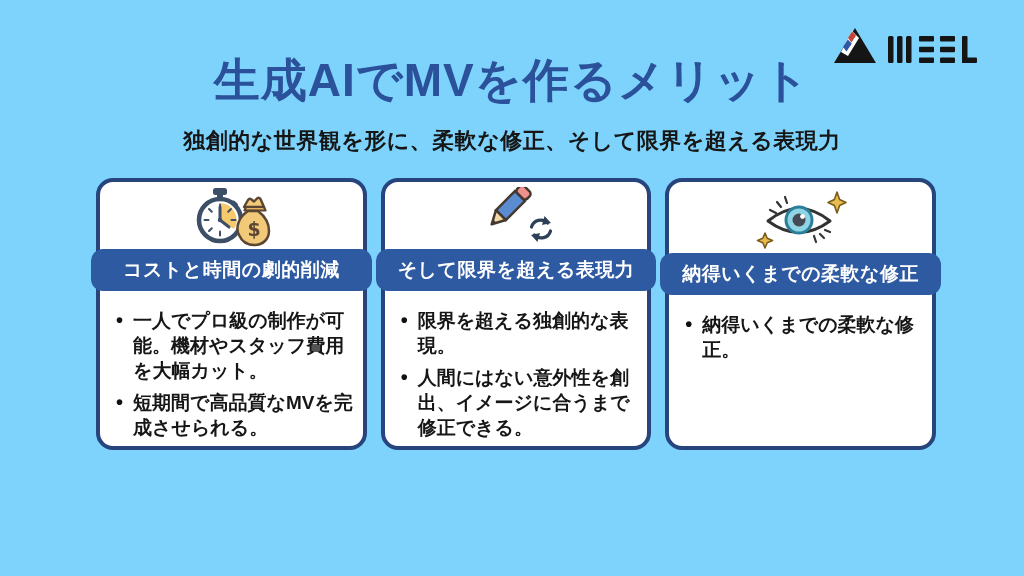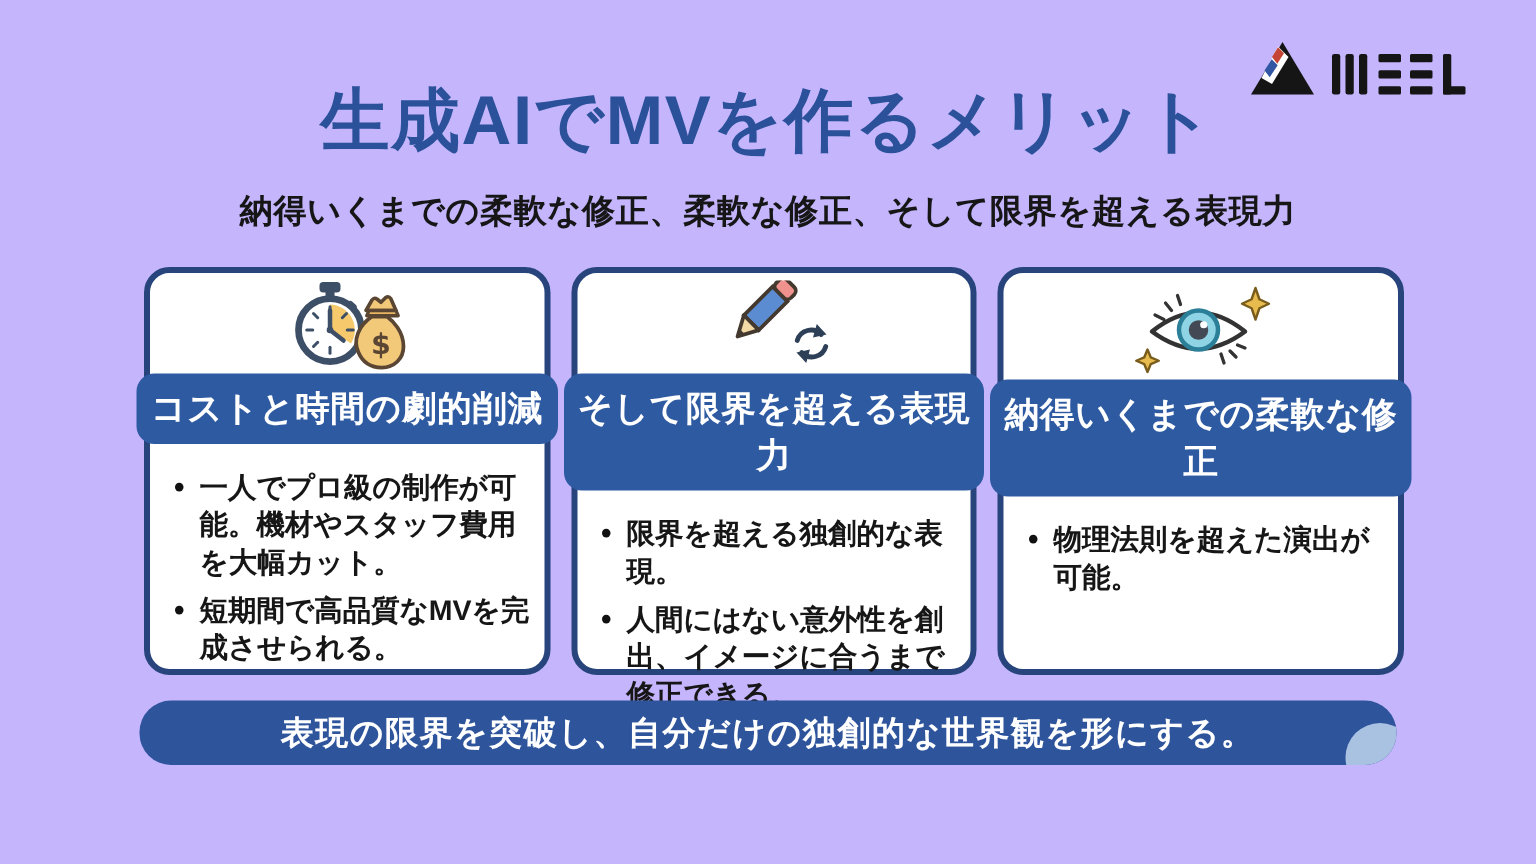--- a/index.html
+++ b/index.html
@@ -1,18 +1,18 @@
 <!DOCTYPE html>
 <html><head>
 <meta charset="utf-8">
 <style>
   * { margin:0; padding:0; box-sizing:border-box; }
   html,body { background:#e9e9e9; }
   .slide {
-    position:relative; width:1024px; height:576px; background:#c4b5fd;
+    position:relative; width:1024px; height:576px; background:#7dd3fc;
     overflow:hidden; font-family:"Liberation Sans","DejaVu Sans",sans-serif;
     margin:0 auto;
   }
   .logo { position:absolute; top:25px; right:42px; width:150px; height:42px; }
   .title {
     position:absolute; top:50px; left:0; width:100%; text-align:center;
     font-size:46px; font-weight:bold; color:#2a5199; letter-spacing:1px;
   }
   .subtitle {
     position:absolute; top:126px; left:0; width:100%; text-align:center;
@@ -22,21 +22,21 @@
     position:absolute; top:178px; left:96px; width:840px; height:272px;
     display:flex; gap:14px;
   }
   .card {
     flex:1; background:#fff; border:4px solid #27457c; border-radius:17px;
     display:flex; flex-direction:column; position:relative;
   }
   .card-icon { height:66px; margin-top:5px; display:flex; align-items:center; justify-content:center; }
   .card-pill {
     margin:0 -9px; background:#2e5aa2; color:#fff; border-radius:12px;
-    text-align:center; font-weight:bold; font-size:23px; padding:8px 2px;
+    text-align:center; font-weight:bold; font-size:19px; padding:8px 2px;
     position:relative; z-index:2; letter-spacing:0.5px;
   }
   .card-body { padding:17px 0 0 16px; }
   .card-body ul { list-style:none; }
   .card-body li {
     position:relative; padding-left:17px; font-size:19px; font-weight:bold;
     color:#161616; line-height:1.32; margin-bottom:7px; letter-spacing:0px;
   }
   .card-body li::before { content:"•"; position:absolute; left:0; top:-1px; font-size:20px; color:#111; }
   .footer-bar {
@@ -71,21 +71,21 @@
         <rect x="108" y="11" width="15" height="5.5" rx="1"></rect>
         <rect x="108" y="21.8" width="15" height="5.5" rx="1"></rect>
         <rect x="108" y="32.5" width="15" height="5.5" rx="1"></rect>
         <rect x="130" y="11" width="5.5" height="27" rx="1"></rect>
         <rect x="130" y="32.5" width="15" height="5.5" rx="1"></rect>
       </g>
     </svg>
   </div>
 
   <div class="title">生成AIでMVを作るメリット</div>
-  <div class="subtitle">納得いくまでの柔軟な修正、柔軟な修正、そして限界を超える表現力</div>
+  <div class="subtitle">独創的な世界観を形に、柔軟な修正、そして限界を超える表現力</div>
 
   <div class="cards">
 
     <div class="card">
       <div class="card-icon">
         <svg width="82" height="62" viewBox="0 0 82 62">
           <rect x="23" y="1" width="14" height="7" rx="2.5" fill="#3d4f66"></rect>
           <rect x="27" y="6" width="6" height="6" fill="#3d4f66"></rect>
           <g transform="rotate(42 30 33)">
               <rect x="26.5" y="9" width="7" height="6" rx="2" fill="#3d4f66"></rect>
@@ -160,25 +160,21 @@
           <circle cx="45" cy="31" r="13" fill="#8fd4e4" stroke="#2b7f99" stroke-width="3"></circle>
           <circle cx="45" cy="31" r="6.5" fill="#434a55"></circle>
           <circle cx="48.5" cy="27.5" r="2.4" fill="#ffffff"></circle>
           <path d="M83 3 L85.6 10.5 L92 13.5 L85.6 16.5 L83 24 L80.4 16.5 L74 13.5 L80.4 10.5 Z" fill="#e7bb4e" stroke="#7a5c1c" stroke-width="1.6" stroke-linejoin="round"></path>
           <path d="M11 44 L13.2 49.3 L18.5 51.5 L13.2 53.7 L11 59 L8.8 53.7 L3.5 51.5 L8.8 49.3 Z" fill="#e7bb4e" stroke="#7a5c1c" stroke-width="1.6" stroke-linejoin="round"></path>
         </svg>
       </div>
       <div class="card-pill">納得いくまでの柔軟な修正</div>
       <div class="card-body">
         <ul>
-          <li>物理法則を超えた演出が可能。</li>
+          <li>納得いくまでの柔軟な修正。</li>
         </ul>
       </div>
     </div>
 
   </div>
 
-  <div class="footer-bar">
-    <span class="footer-text">表現の限界を突破し、自分だけの独創的な世界観を形にする。</span>
-    <div class="page-curl"></div>
-  </div>
 
 </div>
 
 </body></html>

